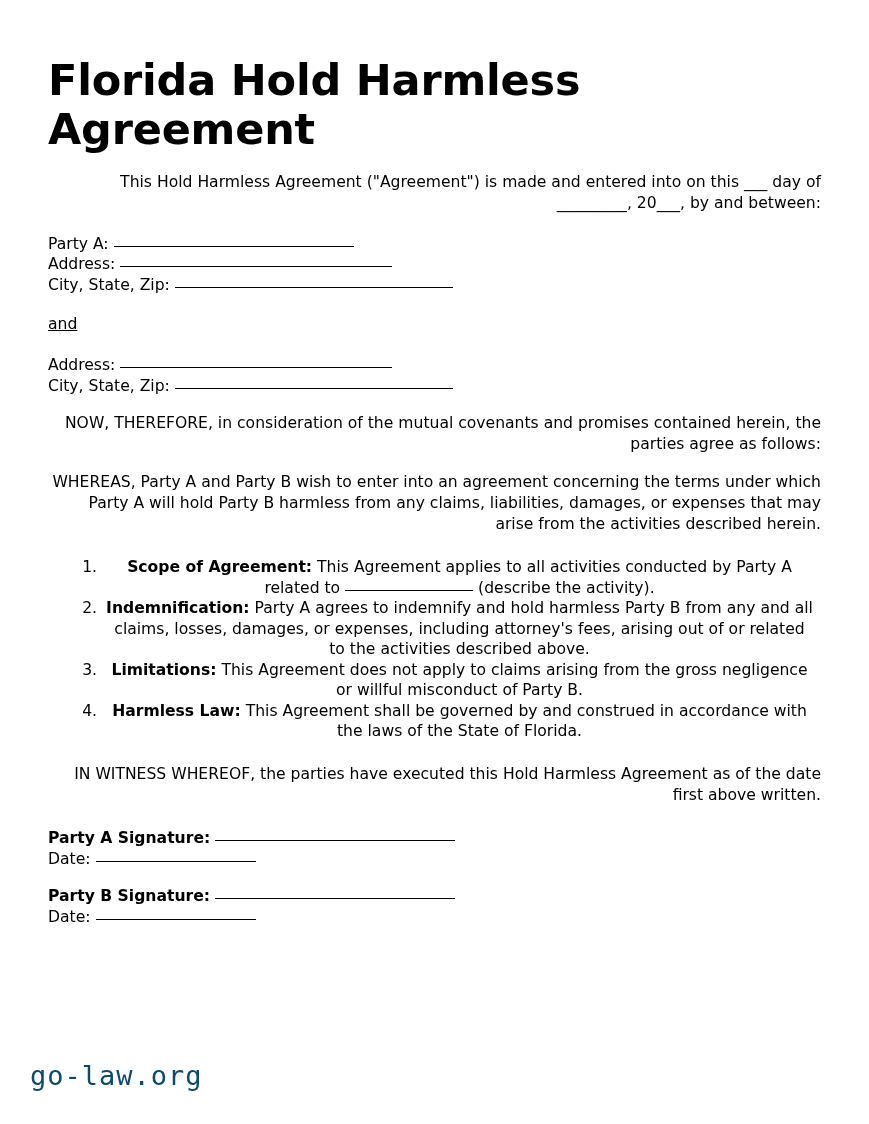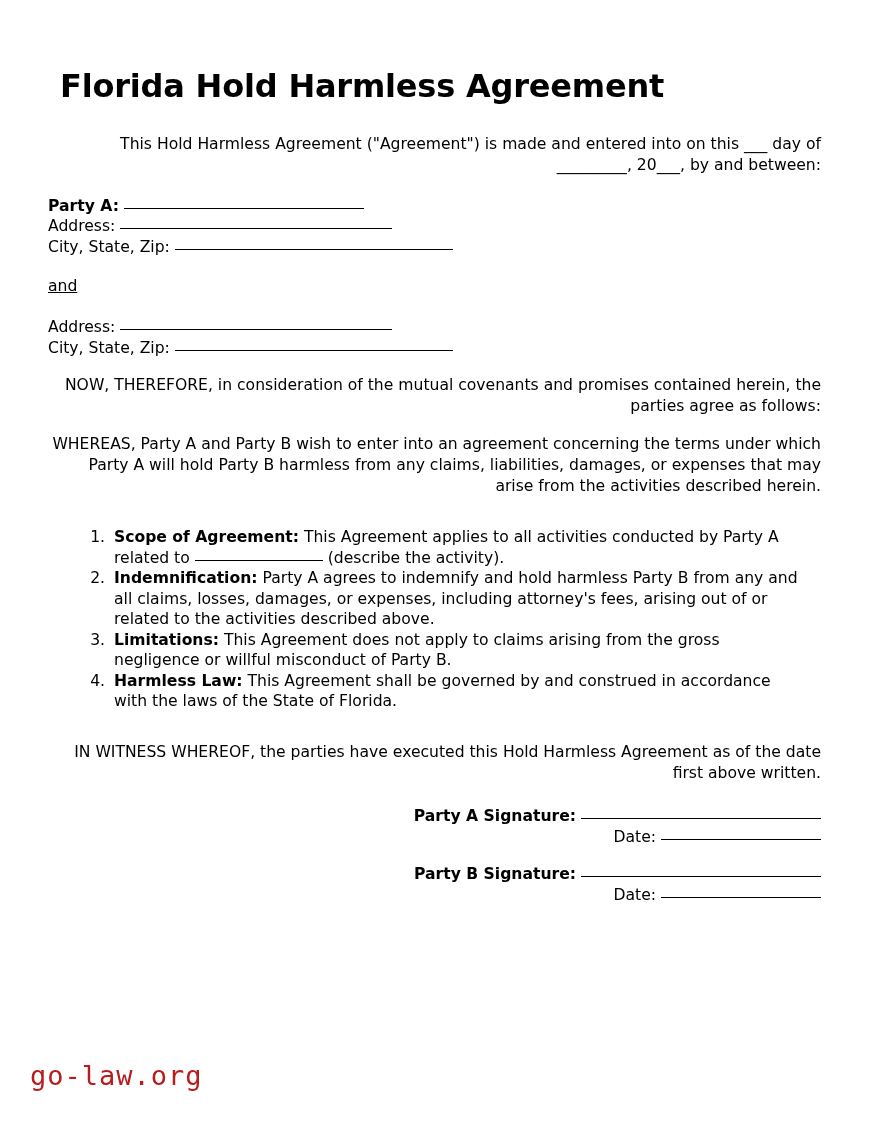--- a/index.html
+++ b/index.html
@@ -19,24 +19,24 @@
     box-sizing: border-box;
     overflow: hidden;
   }
   .content {
     position: absolute;
     left: 48px;
     top: 0;
     width: 773px;
   }
   .doc-title {
-    font-size: 32px;
+    font-size: 43px;
     font-weight: bold;
     letter-spacing: -0.2px;
-    margin: 12px;
+    margin: 0;
     padding-top: 56px;
     line-height: 1.15;
   }
   .para {
     font-size: 15.6px;
     line-height: 21px;
     margin: 0;
     padding-top: 17px;
     text-align: right;
   }
@@ -45,21 +45,21 @@
   }
   .party-block {
     font-size: 15.6px;
     line-height: 20.5px;
     padding-top: 20px;
   }
   .party-line {
     white-space: nowrap;
   }
   .party-line b {
-    font-weight: bold;
+    font-weight: normal;
   }
   .blank {
     display: inline-block;
     border-bottom: 1.6px solid #000;
     vertical-align: 2px;
     height: 0;
   }
   .blank-party    { width: 240px; }
   .blank-address  { width: 272px; }
   .blank-city     { width: 278px; }
@@ -68,53 +68,53 @@
   .blank-date     { width: 160px; }
   .and-line {
     font-size: 15.6px;
     line-height: 21px;
     padding-top: 19px;
     text-decoration: underline;
   }
   ol.terms {
     font-size: 15.6px;
     line-height: 20.5px;
-    margin: 16px;
+    margin: 8px;
     padding-top: 14px;
     padding-left: 46px;
     padding-right: 0;
+    text-align: center;
   }
   ol.terms li {
     padding-left: 4px;
     margin-bottom: 0px;
   }
   ol.terms li b {
     font-weight: bold;
   }
   .sig-block {
     font-size: 15.6px;
     line-height: 21px;
     padding-top: 22px;
   }
   .sig-block .spacer {
     height: 16px;
   }
   .sig-line {
     white-space: nowrap;
-    text-align: right;
   }
   .sig-line b { font-weight: bold; }
   .watermark {
     position: absolute;
     left: 30px;
     top: 1060px;
     font-family: "DejaVu Sans Mono", monospace;
     font-size: 27px;
     letter-spacing: 1px;
-    color: #b91c1c;
+    color: #0c4a6e;
   }
 </style>
 </head>
 <body>
 
 <div class="page">
   <div class="content">
 
     <h1 class="doc-title">Florida Hold Harmless Agreement</h1>
 

